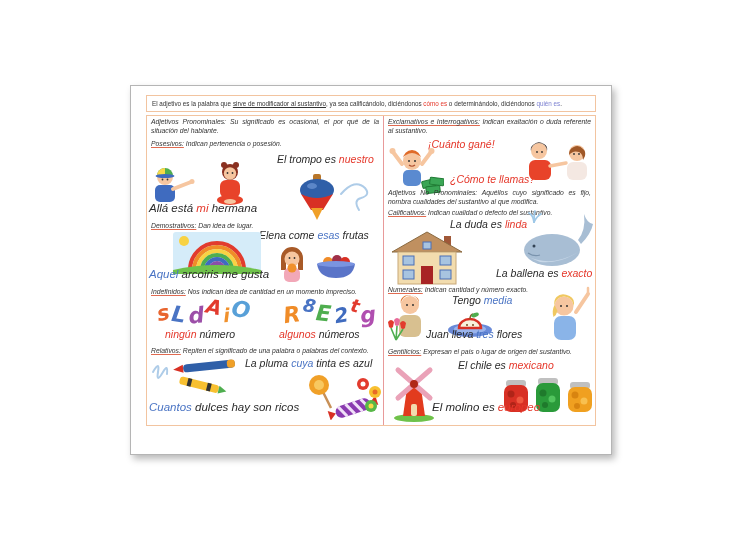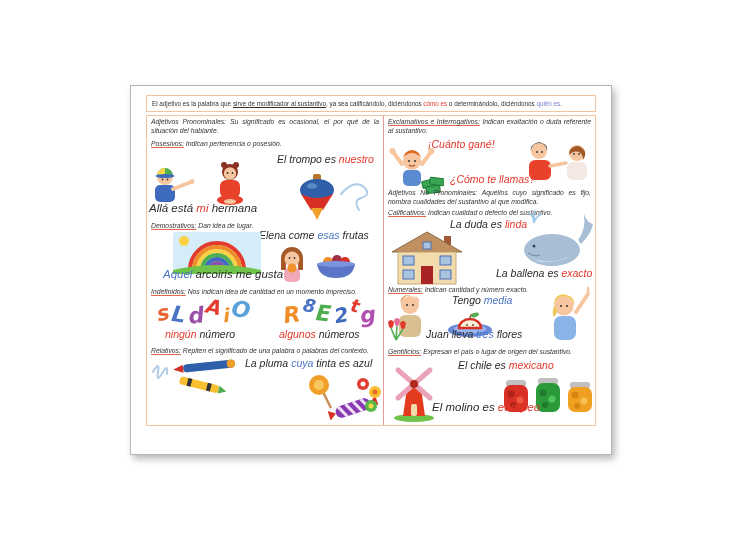--- a/index.html
+++ b/index.html
@@ -136,21 +136,21 @@
       </svg>
 
       <svg class="ill" style="left:168px;top:136px" width="42" height="28" viewBox="0 0 42 28">
         <circle cx="13" cy="10" r="5" fill="#f08c28"></circle>
         <circle cx="22" cy="8" r="5" fill="#a03048"></circle>
         <circle cx="30" cy="10" r="5" fill="#d83024"></circle>
         <path d="M2,12 L40,12 Q38,26 21,26 Q4,26 2,12 z" fill="#5a74c8"></path>
         <ellipse cx="21" cy="12" rx="19" ry="3" fill="#7a94e0"></ellipse>
       </svg>
 
-      <div class="ex big" style="left:16px;top:152px">
+      <div class="ex big" style="left:2px;top:152px">
         <span></span><span style="color: rgb(74, 116, 196);">Aquel</span><span> arcoiris me gusta</span>
       </div>
 
       <p class="def" style="top:172px">
         <span class="lbl">Indefinidos:</span>
         <span>Nos indican idea de cantidad en un momento impreciso.</span>
       </p>
 
       <div class="jumble" style="left:10px;top:184px">
         <span class="j0" style="color: rgb(232, 101, 47);">s</span><span class="j1" style="color: rgb(74, 116, 196);">L</span><span class="j2" style="color: rgb(156, 79, 168);">d</span><span class="j3" style="color: rgb(226, 59, 46);">A</span><span class="j4" style="color: rgb(240, 145, 45);">i</span><span class="j5" style="color: rgb(88, 160, 216);">O</span>
@@ -203,20 +203,23 @@
           <path d="M66,34 l7,-5 l0,10 z" fill="#d83024"></path>
         </g>
         <circle cx="58" cy="10" r="6" fill="#e23b2e"></circle>
           <circle cx="58" cy="10" r="2.5" fill="#fff"></circle>
         <circle cx="70" cy="18" r="6" fill="#f8c030"></circle>
           <circle cx="70" cy="18" r="2.5" fill="#e86a28"></circle>
         <circle cx="66" cy="32" r="6" fill="#58b848"></circle>
           <circle cx="66" cy="32" r="2.5" fill="#f8d848"></circle>
       </svg>
 
+      <div class="ex big" style="left:2px;top:285px">
+        <span style="color: rgb(74, 116, 196);">Cuantos</span><span> dulces hay son ricos</span>
+      </div>
 
     </div>
 
     <div class="col col-right">
 
       <p class="def" style="top:2px">
         <span class="lbl">Exclamativos e Interrogativos:</span>
         <span>Indican exaltación o duda referente al sustantivo.</span>
       </p>
 

